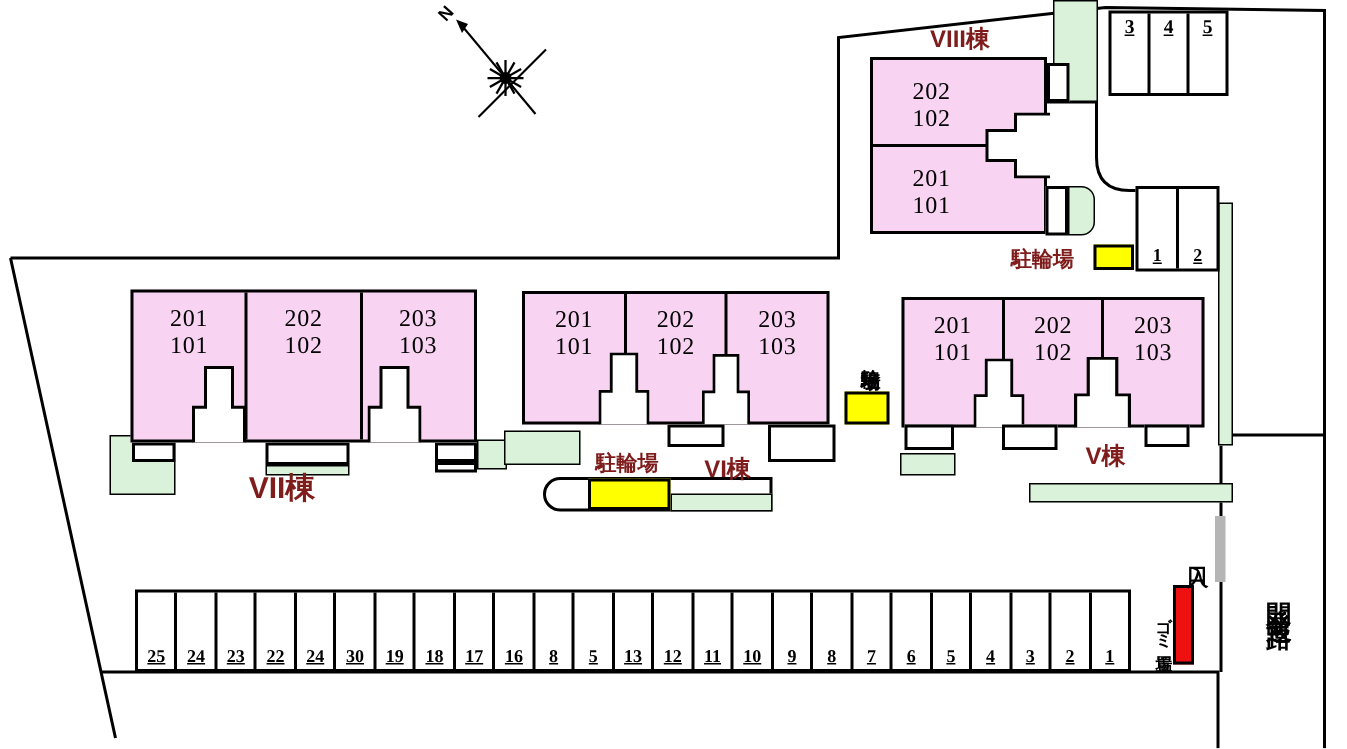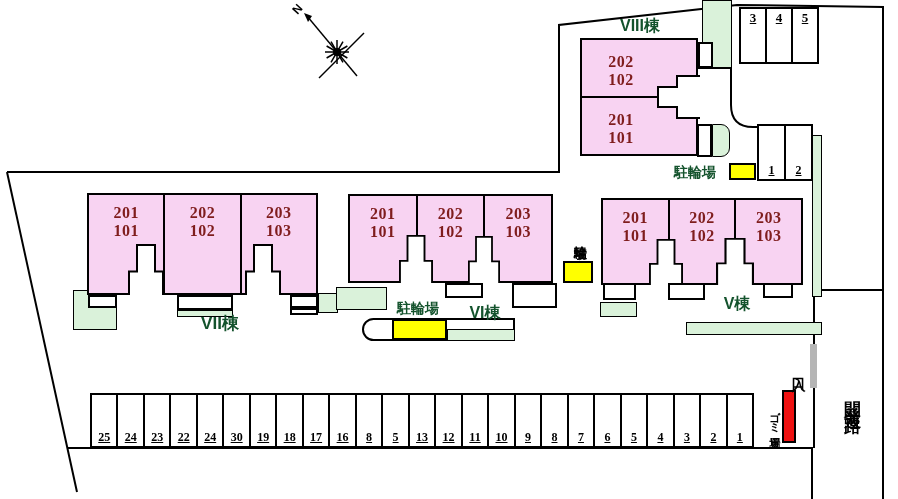--- a/index.html
+++ b/index.html
@@ -13,28 +13,28 @@
   .overlay{position:absolute;left:0;top:0;width:898px;height:499px;pointer-events:none;}
   .g{position:absolute;background:var(--green-fill);border:1px solid var(--line-color);}
   .w{position:absolute;background:#fff;border:2px solid var(--line-color);}
   .y{position:absolute;background:var(--yellow-fill);border:2px solid var(--line-color);}
   .red{position:absolute;background:var(--red-fill);border:2px solid var(--line-color);}
   .gray{position:absolute;background:var(--gray-fill);}
   .bldg{position:absolute;background:var(--building-fill);border:2px solid var(--line-color);display:flex;}
   .bldg-row{flex-direction:row;}
   .bldg-col{flex-direction:column;}
   .unit{flex:1;display:flex;flex-direction:column;align-items:center;padding-top:9px;
-        font-family:"Liberation Serif","DejaVu Serif",serif;font-weight:bold;font-size:16px;
-        line-height:1.12;letter-spacing:.5px;color:#7f1d1d;}
+        font-family:"Liberation Serif","DejaVu Serif",serif;font-weight:normal;font-size:16px;
+        line-height:1.12;letter-spacing:.5px;color:#000000;}
   .bldg-row .unit{border-left:2px solid var(--line-color);}
   .bldg-row .unit:first-child{border-left:none;}
   .bldg-col .unit{border-top:2px solid var(--line-color);padding-top:13px;padding-right:36px;}
   .bldg-col .unit:first-child{border-top:none;}
   .stair{position:absolute;}
-  .lbl{position:absolute;font-weight:bold;font-size:15px;color:#14532d;text-align:center;white-space:nowrap;}
+  .lbl{position:absolute;font-weight:bold;font-size:15px;color:#7f1d1d;text-align:center;white-space:nowrap;}
   .vlbl{position:absolute;font-weight:bold;color:#000;writing-mode:vertical-rl;text-orientation:upright;
         text-align:center;line-height:1;letter-spacing:1px;}
   .prow{position:absolute;border:2px solid var(--line-color);display:flex;background:transparent;}
   .pcell{flex:1;display:flex;justify-content:center;border-left:2px solid var(--line-color);
          font-family:"Liberation Serif","DejaVu Serif",serif;font-weight:bold;color:#000;}
   .pcell:first-child{border-left:none;}
   .pcell span{text-decoration:underline;}
   .pcell.bottom{align-items:flex-end;font-size:12px;padding-bottom:1px;}
   .pcell.top{align-items:flex-start;font-size:13px;padding-top:1px;}
   .road-cap{position:absolute;background:#fff;border:2px solid var(--line-color);
@@ -268,21 +268,21 @@
   <div class="prow" style="left:757px;top:124px;width:56px;height:57px;">
       <div class="pcell bottom">
         <span>1</span>
       </div>
       <div class="pcell bottom">
         <span>2</span>
       </div>
     </div>
 
   <div class="lbl" style="left:590px;top:16px;width:100px;font-size:16px;">VIII棟</div>
-  <div class="lbl" style="left:180px;top:312px;width:80px;font-size:17px;">VII棟</div>
+  <div class="lbl" style="left:148px;top:312px;width:80px;font-size:20px;">VII棟</div>
   <div class="lbl" style="left:448px;top:303px;width:74px;font-size:16px;">VI棟</div>
   <div class="lbl" style="left:698px;top:294px;width:78px;font-size:16px;">V棟</div>
 
   <div class="lbl" style="left:664px;top:164px;width:62px;font-size:14px;">駐輪場</div>
   <div class="lbl" style="left:386px;top:300px;width:64px;font-size:14px;">駐輪場</div>
   <div class="vlbl" style="left:561px;top:207px;width:26px;height:58px;font-size:13px;">駐輪場</div>
 
   <div class="vlbl" style="left:786px;top:344px;width:20px;height:46px;font-size:14px;">入口</div>
   <div class="vlbl" style="left:763px;top:383px;width:17px;height:64px;font-size:11px;letter-spacing:0;">ゴミ置場</div>
   <div class="vlbl" style="left:831px;top:343px;width:30px;height:110px;font-size:17px;letter-spacing:5px;">開発道路</div>

